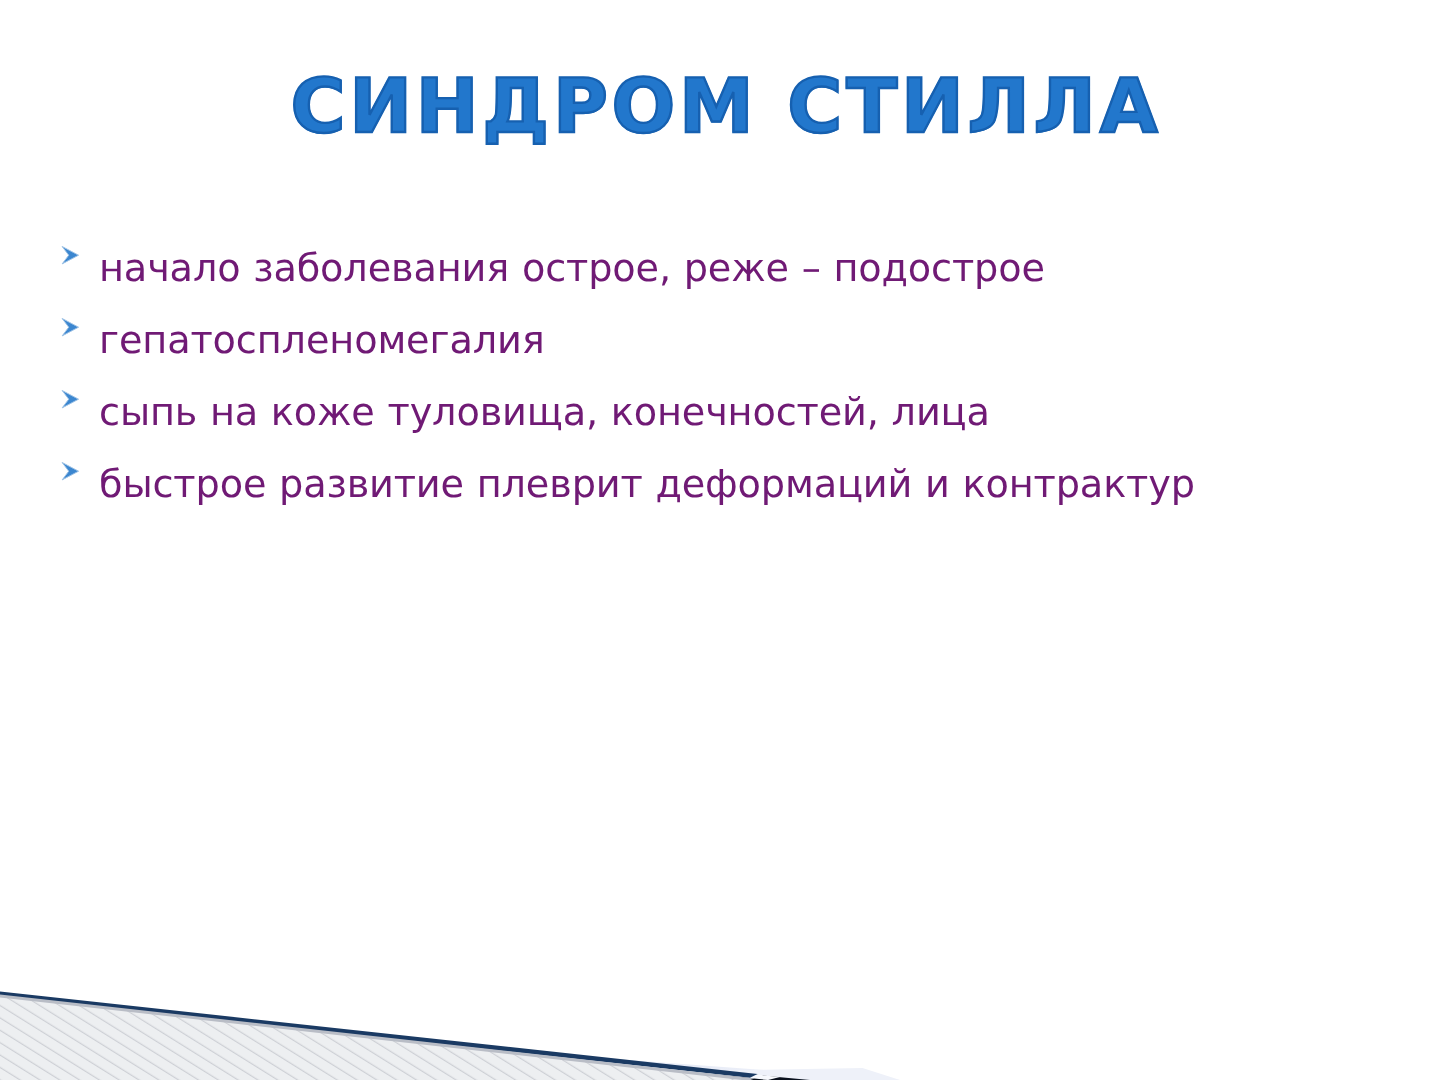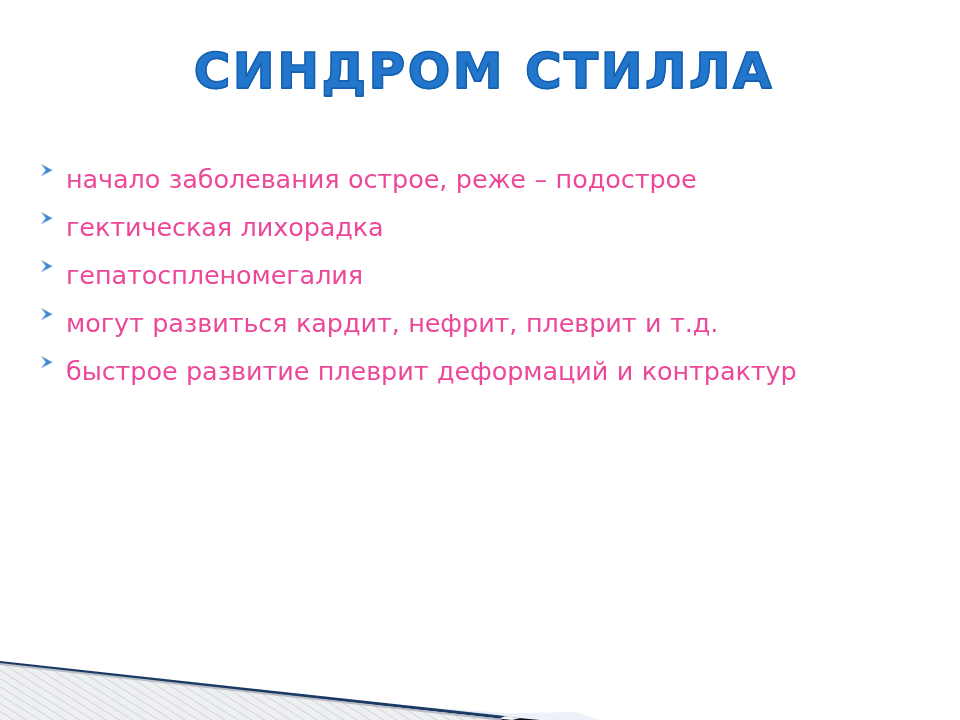--- a/index.html
+++ b/index.html
@@ -77,21 +77,21 @@
     text-align: left;
   }
   .bullet-marker svg {
     display: block;
   }
   .bullet-text {
     flex: 1 1 auto;
     font-family: "DejaVu Sans", "Liberation Sans", sans-serif;
     font-size: 25.5px;
     line-height: 42px;
-    color: #ec4899;
+    color: #701a75;
     letter-spacing: -0.1px;
     word-spacing: 0.5px;
   }
   .bullet-row.wrapped .bullet-text {
     max-width: 880px;
   }
 </style>
 </head>
 <body>
 
@@ -141,51 +141,42 @@
     <div class="bullet-row">
       <span class="bullet-marker">
         <svg width="15" height="15" viewBox="0 0 16 16" aria-hidden="true">
           <path d="M1.5 1.4 L13.2 7.6 L1.5 13.8 L6.2 7.6 Z" fill="#3c87d0"></path>
           <path d="M1.5 1.4 L13.2 7.6 L1.5 13.8 L6.2 7.6 Z" fill="none" stroke="#9fc3e6" stroke-width="0.7"></path>
         </svg>
       </span>
       <span class="bullet-text">начало заболевания острое, реже – подострое</span>
     </div>
 
-    <div class="bullet-row">
-      <span class="bullet-marker">
-        <svg width="15" height="15" viewBox="0 0 16 16" aria-hidden="true">
-          <path d="M1.5 1.4 L13.2 7.6 L1.5 13.8 L6.2 7.6 Z" fill="#3c87d0"></path>
-          <path d="M1.5 1.4 L13.2 7.6 L1.5 13.8 L6.2 7.6 Z" fill="none" stroke="#9fc3e6" stroke-width="0.7"></path>
-        </svg>
-      </span>
-      <span class="bullet-text">гектическая лихорадка</span>
-    </div>
 
 
     <div class="bullet-row">
       <span class="bullet-marker">
         <svg width="15" height="15" viewBox="0 0 16 16" aria-hidden="true">
           <path d="M1.5 1.4 L13.2 7.6 L1.5 13.8 L6.2 7.6 Z" fill="#3c87d0"></path>
           <path d="M1.5 1.4 L13.2 7.6 L1.5 13.8 L6.2 7.6 Z" fill="none" stroke="#9fc3e6" stroke-width="0.7"></path>
         </svg>
       </span>
       <span class="bullet-text">гепатоспленомегалия</span>
     </div>
 
-
     <div class="bullet-row">
       <span class="bullet-marker">
         <svg width="15" height="15" viewBox="0 0 16 16" aria-hidden="true">
           <path d="M1.5 1.4 L13.2 7.6 L1.5 13.8 L6.2 7.6 Z" fill="#3c87d0"></path>
           <path d="M1.5 1.4 L13.2 7.6 L1.5 13.8 L6.2 7.6 Z" fill="none" stroke="#9fc3e6" stroke-width="0.7"></path>
         </svg>
       </span>
-      <span class="bullet-text">могут развиться кардит, нефрит, плеврит и т.д.</span>
+      <span class="bullet-text">сыпь на коже туловища, конечностей, лица</span>
     </div>
+
 
 
     <div class="bullet-row">
       <span class="bullet-marker">
         <svg width="15" height="15" viewBox="0 0 16 16" aria-hidden="true">
           <path d="M1.5 1.4 L13.2 7.6 L1.5 13.8 L6.2 7.6 Z" fill="#3c87d0"></path>
           <path d="M1.5 1.4 L13.2 7.6 L1.5 13.8 L6.2 7.6 Z" fill="none" stroke="#9fc3e6" stroke-width="0.7"></path>
         </svg>
       </span>
       <span class="bullet-text">быстрое развитие плеврит деформаций и контрактур</span>

